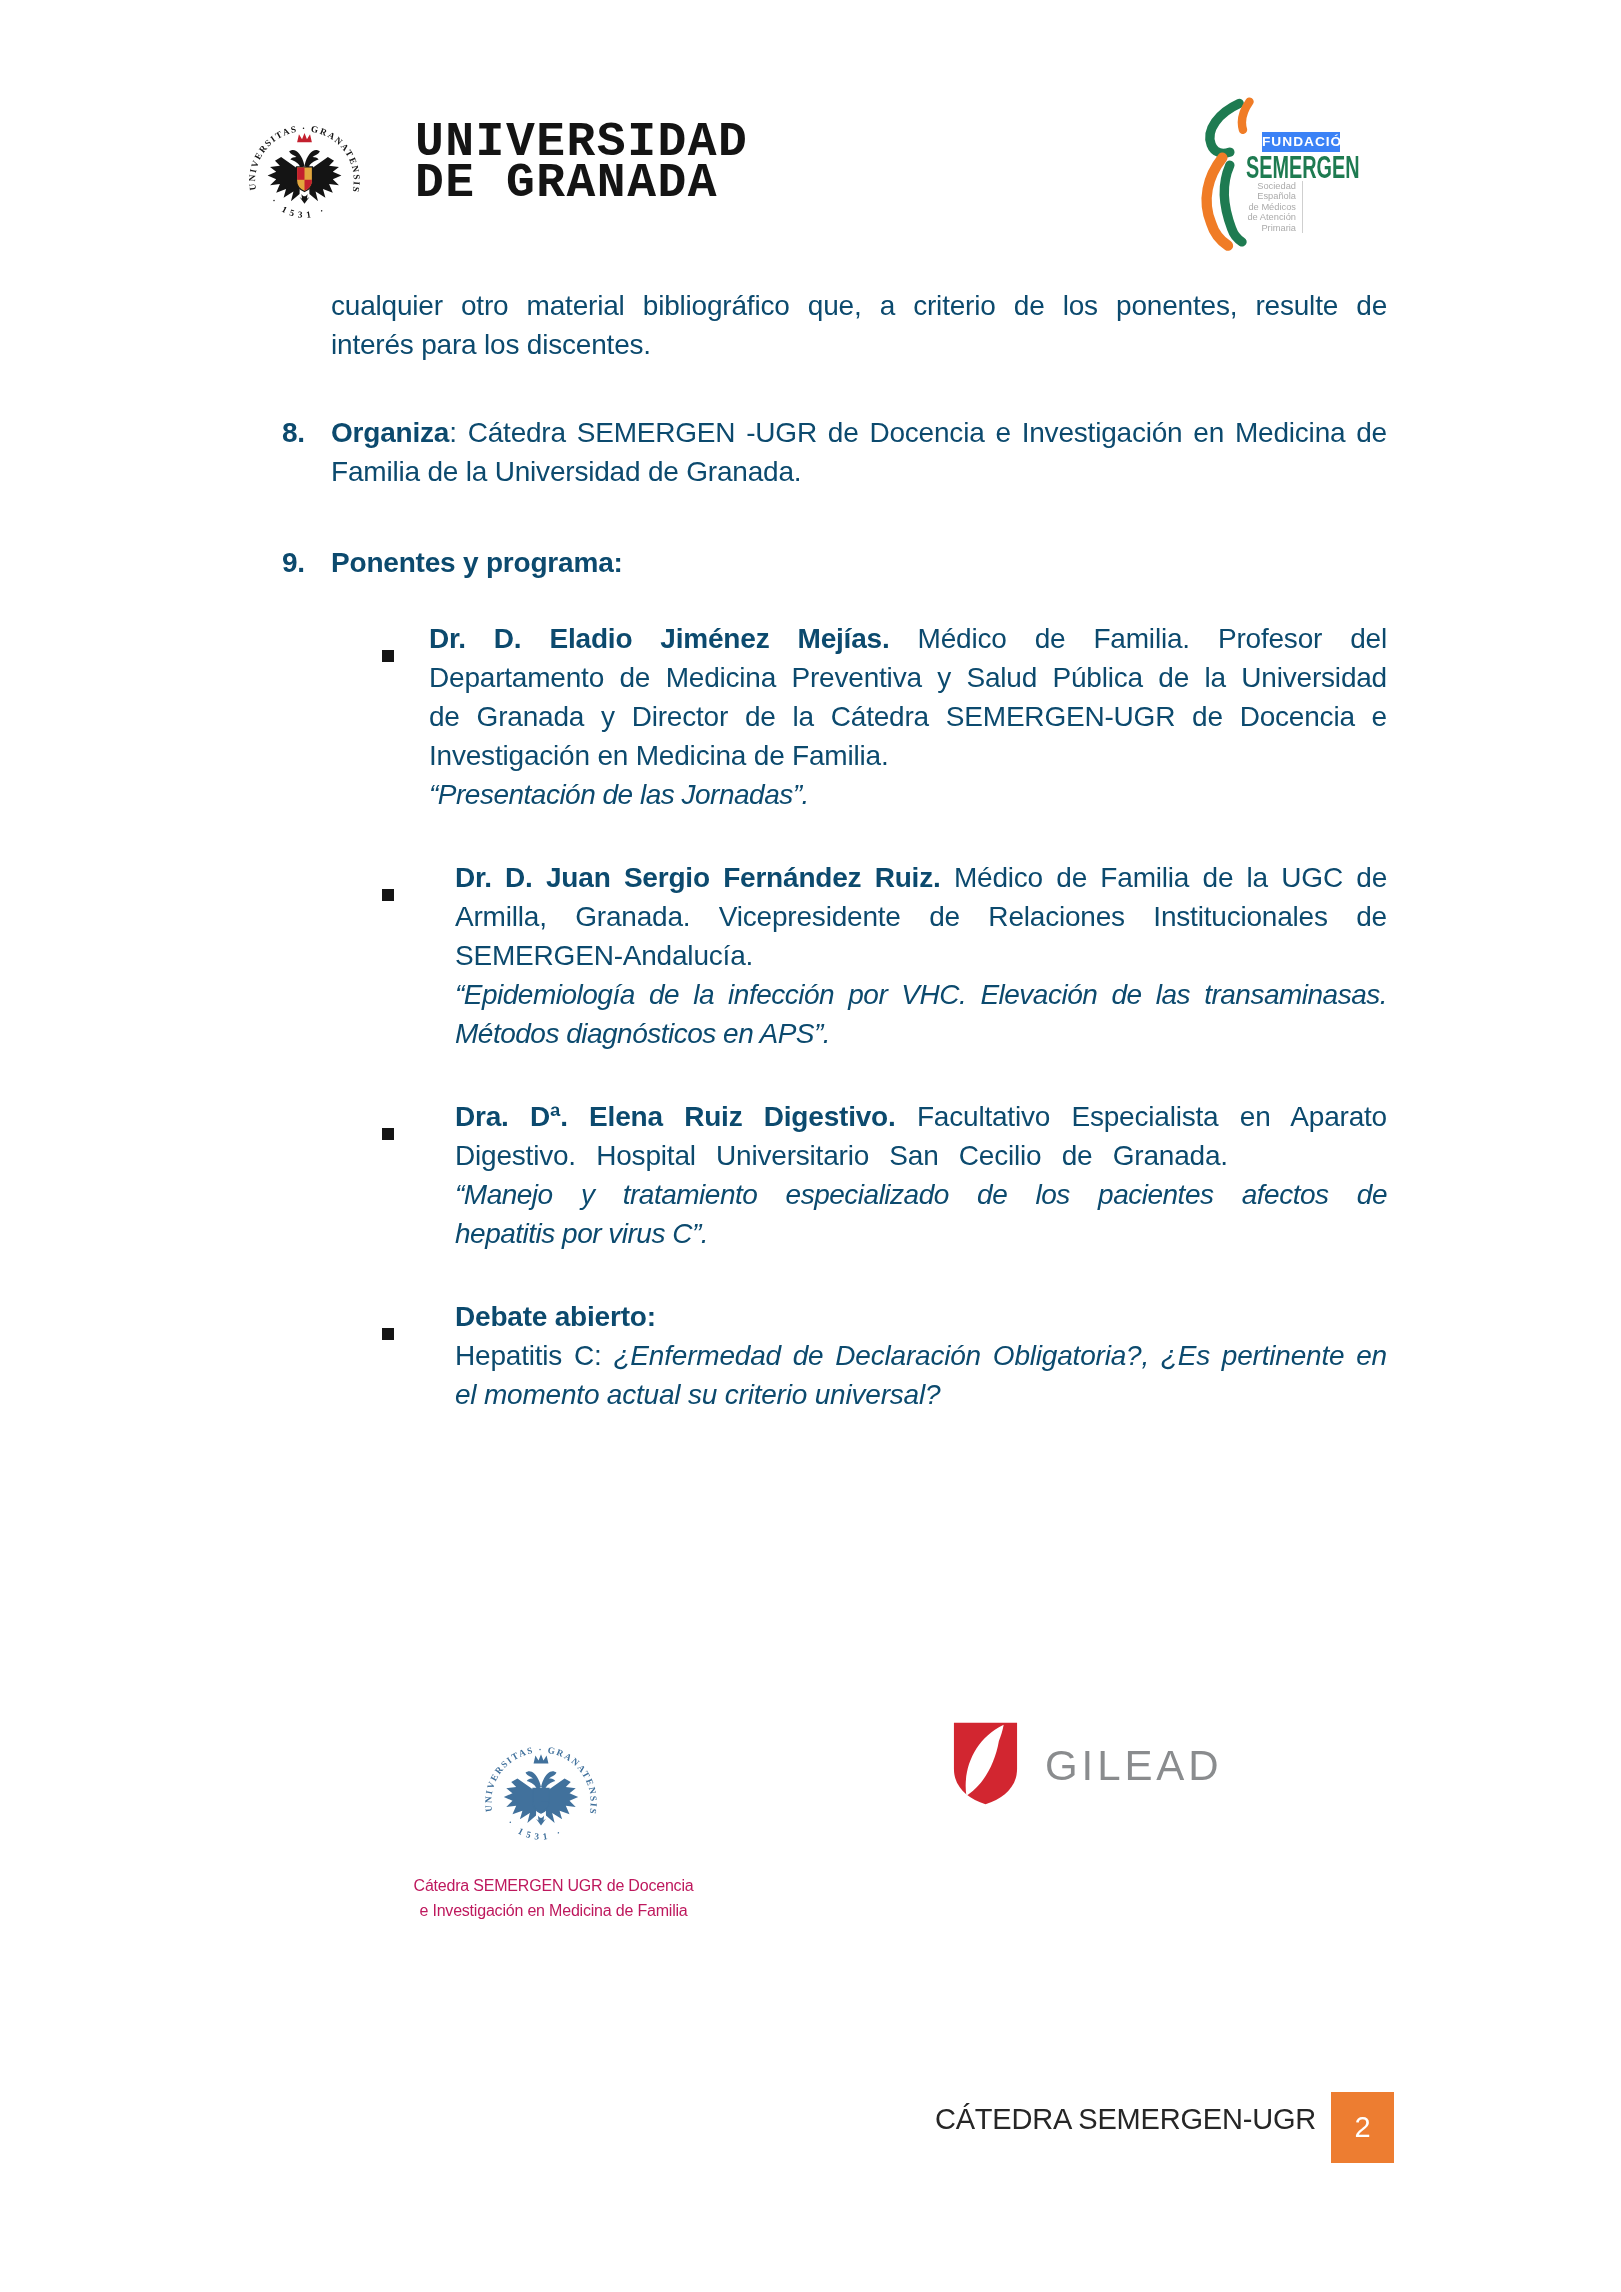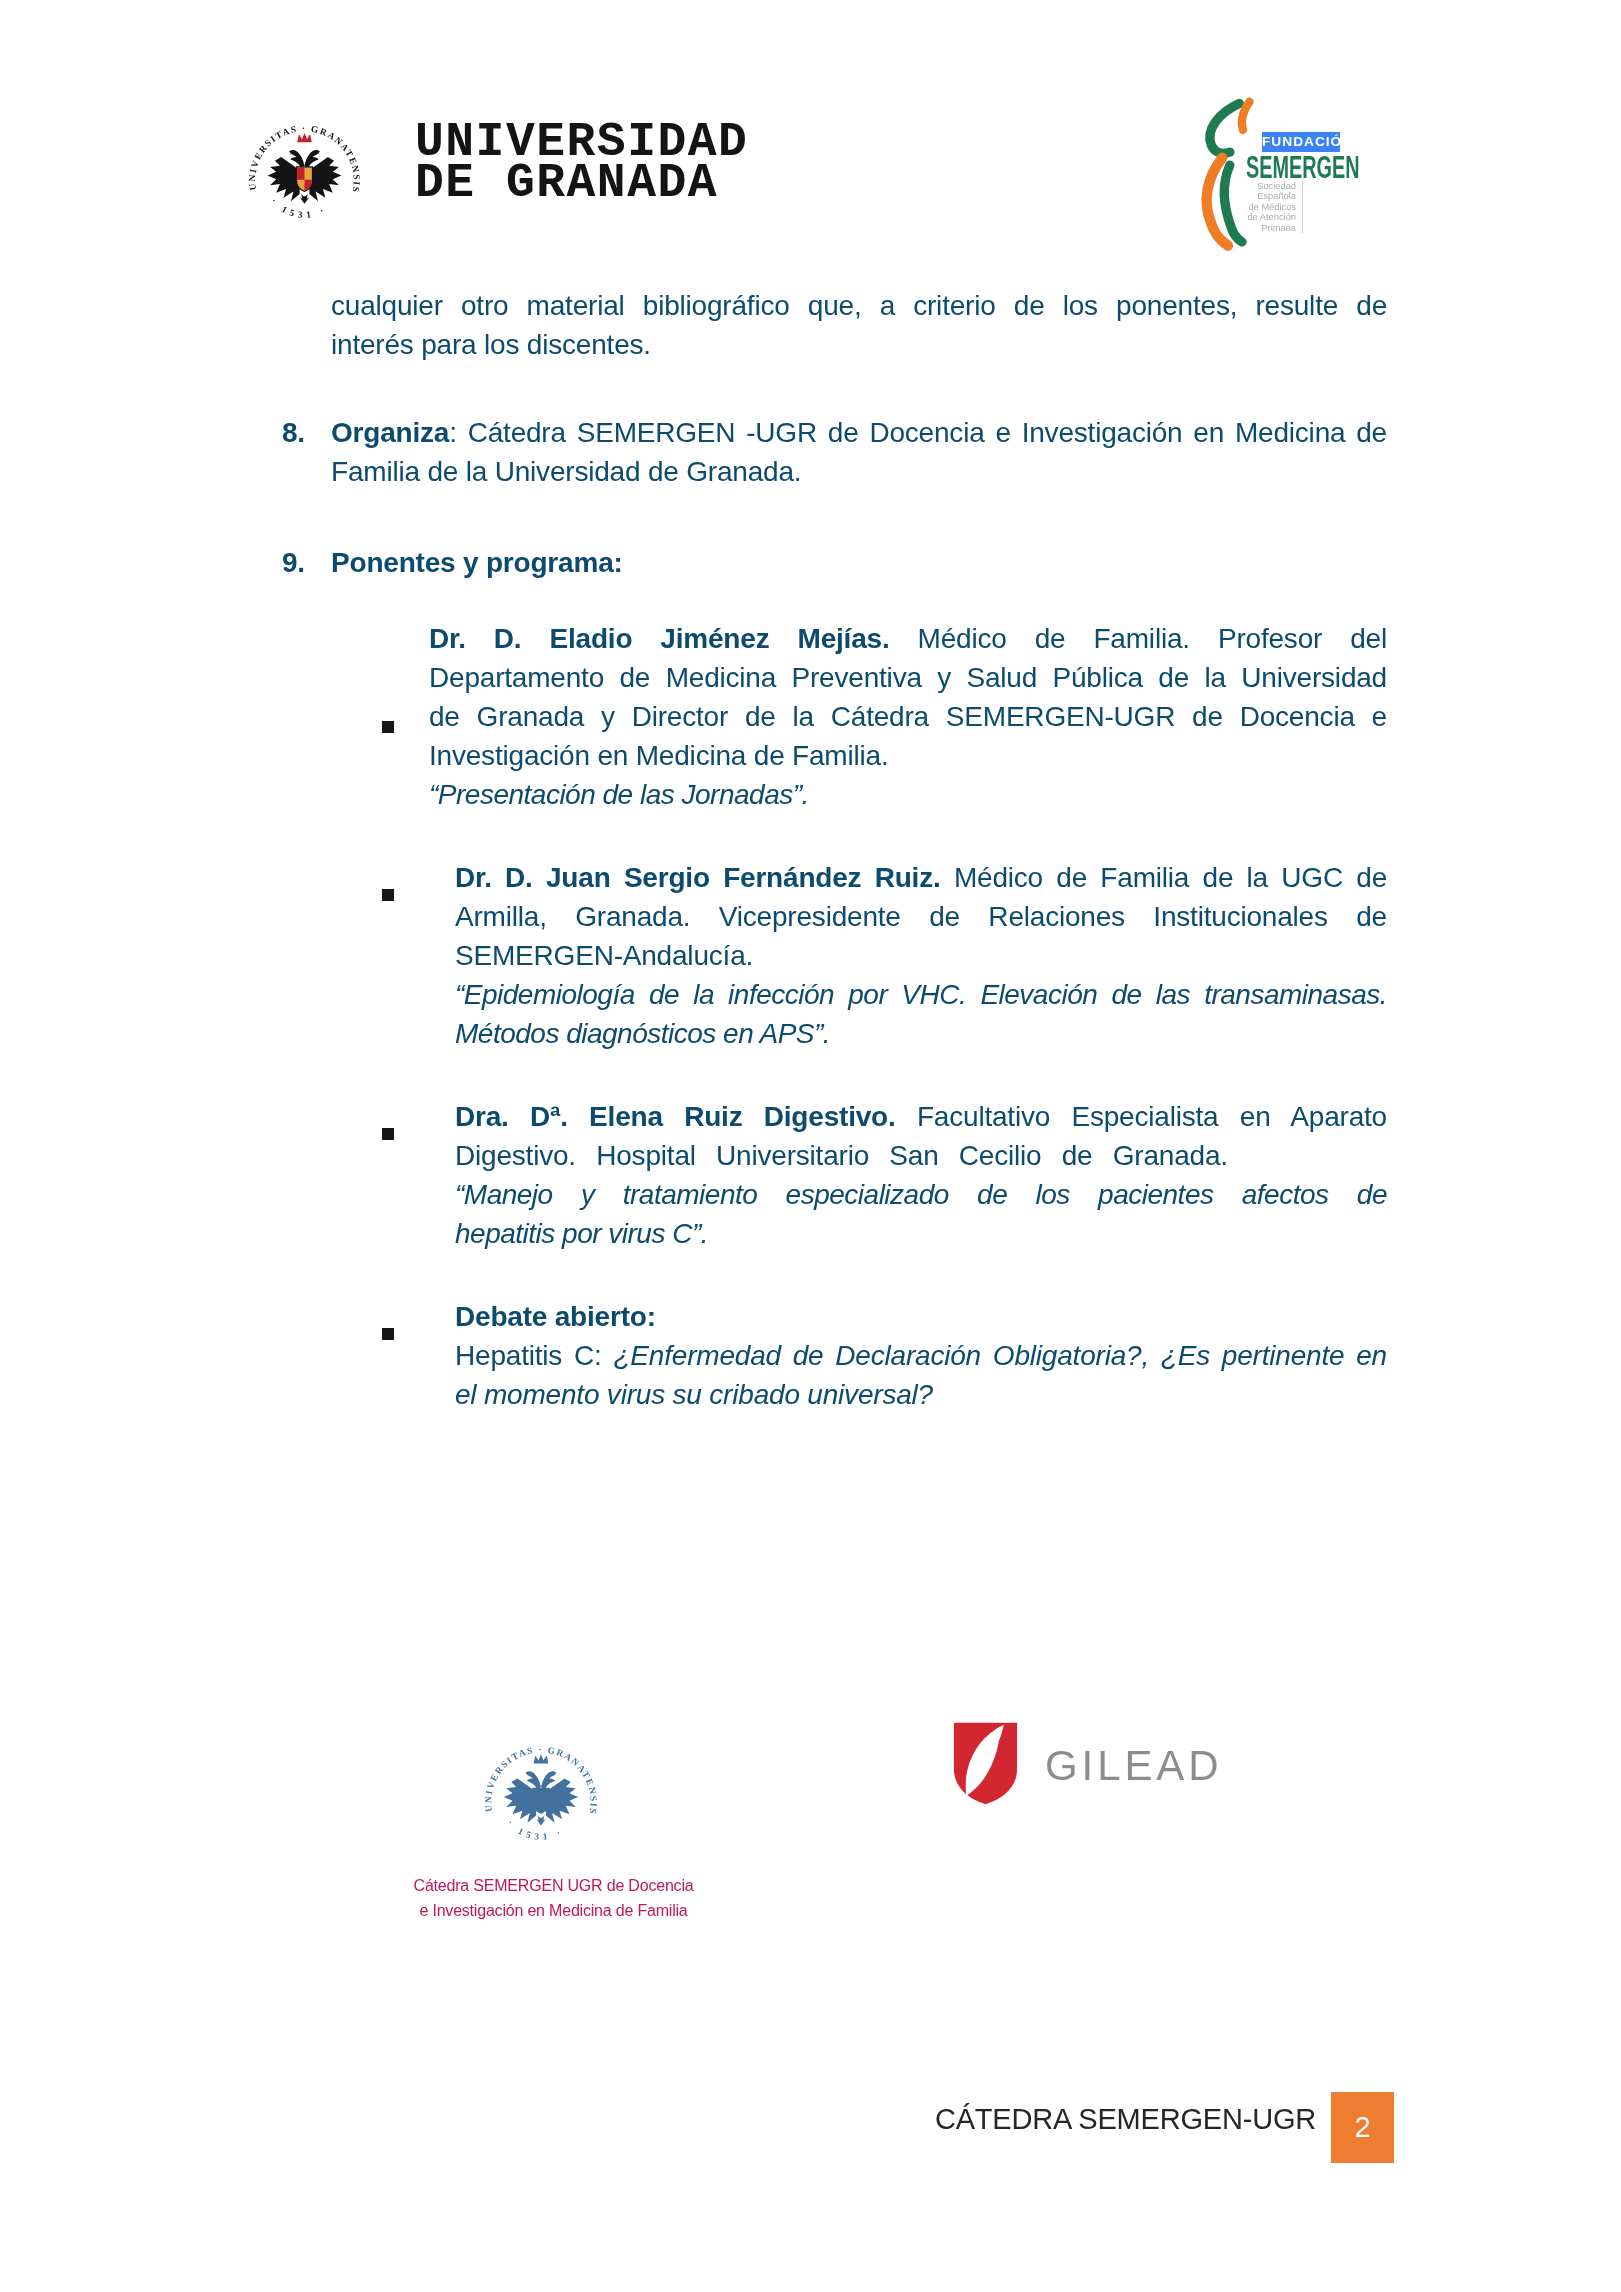--- a/index.html
+++ b/index.html
@@ -41,21 +41,21 @@
   .ln.j{text-align:justify; text-align-last:justify;}
   .ln.spread{word-spacing:12.7px;}
   .indent{margin-left:49px;}
   .numbered{display:flex;}
   .mt-item8{margin-top:49px;}
   .mt-item9{margin-top:52px;}
   .num{width:49px; flex:none; font-weight:bold;}
   .ntxt{flex:1;}
   .bullets{margin-left:100px;}
   .bullet{display:flex;}
-  .mt-b1{margin-top:37px;align-items:center;}
+  .mt-b1{margin-top:37px;}
   .mt-b{margin-top:44px;gap:26px;}
   .bmark{width:47px; flex:none; padding-top:13.7px;}
   .sq{display:inline-block; width:11.8px; height:11.8px; background:#151515;}
   .btxt{flex:1;}
   .bold{font-weight:bold;}
   .quote{font-weight:normal; font-style:italic; letter-spacing:-0.5px;}
   .it{font-style:italic;}
   
   .catedra-seal{position:absolute; left:479px; top:1735px; width:124px; height:124px;}
   .catedra-caption{
@@ -187,21 +187,21 @@
           <div class="ln quote j">“Manejo y tratamiento especializado de los pacientes afectos de</div>
           <div class="ln quote">hepatitis por virus C”.</div>
         </div>
       </div>
 
       <div class="bullet mt-b">
         <div class="bmark"><span class="sq"></span></div>
         <div class="btxt">
           <div class="ln bold">Debate abierto:</div>
           <div class="ln j"><span>Hepatitis C: </span><span class="it">¿Enfermedad de Declaración Obligatoria?, ¿Es pertinente en</span></div>
-          <div class="ln it">el momento virus su cribado universal?</div>
+          <div class="ln it">el momento actual su criterio universal?</div>
         </div>
       </div>
 
     </div>
   </div>
 
   <svg class="catedra-seal" viewBox="0 0 200 200" style="--e:#41719C; --crown:#41719C; --shield:#41719C; --qred:#41719C;">
     <use href="#ugr-eagle"></use>
     <text class="ring-text" font-size="15" letter-spacing="2.6" fill="#41719C">
       <textPath href="#arc-top" startOffset="1%">UNIVERSITAS · GRANATENSIS</textPath>

